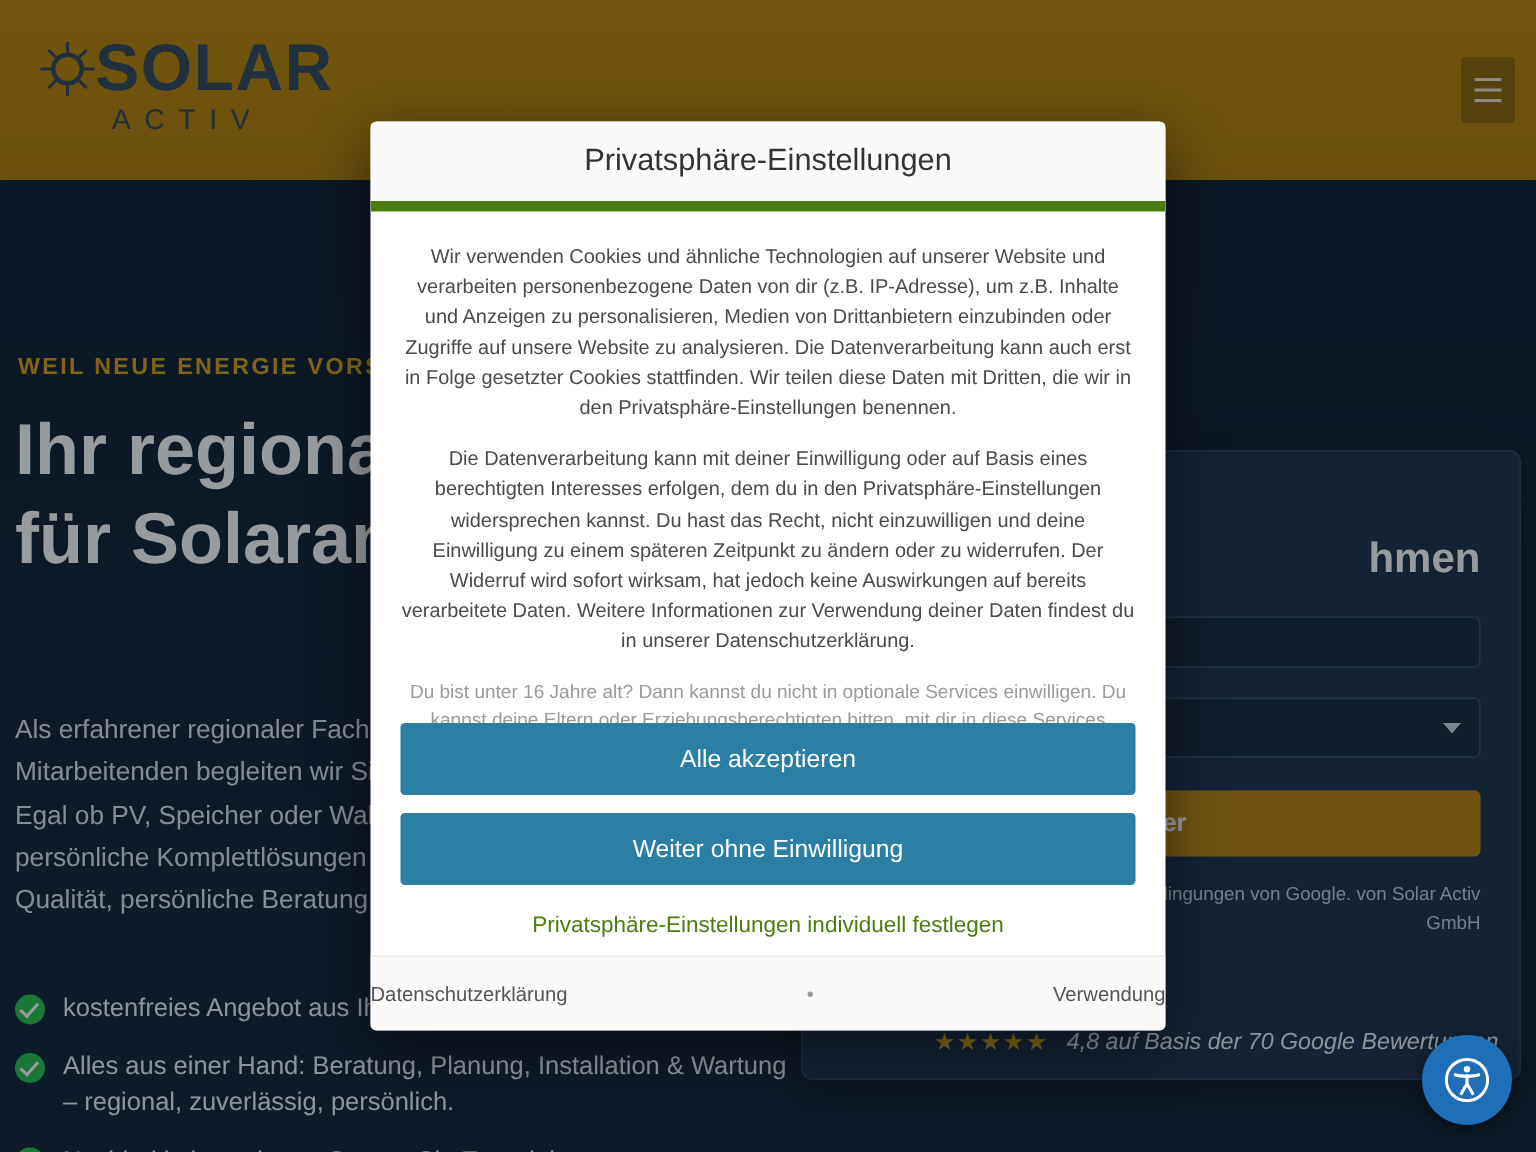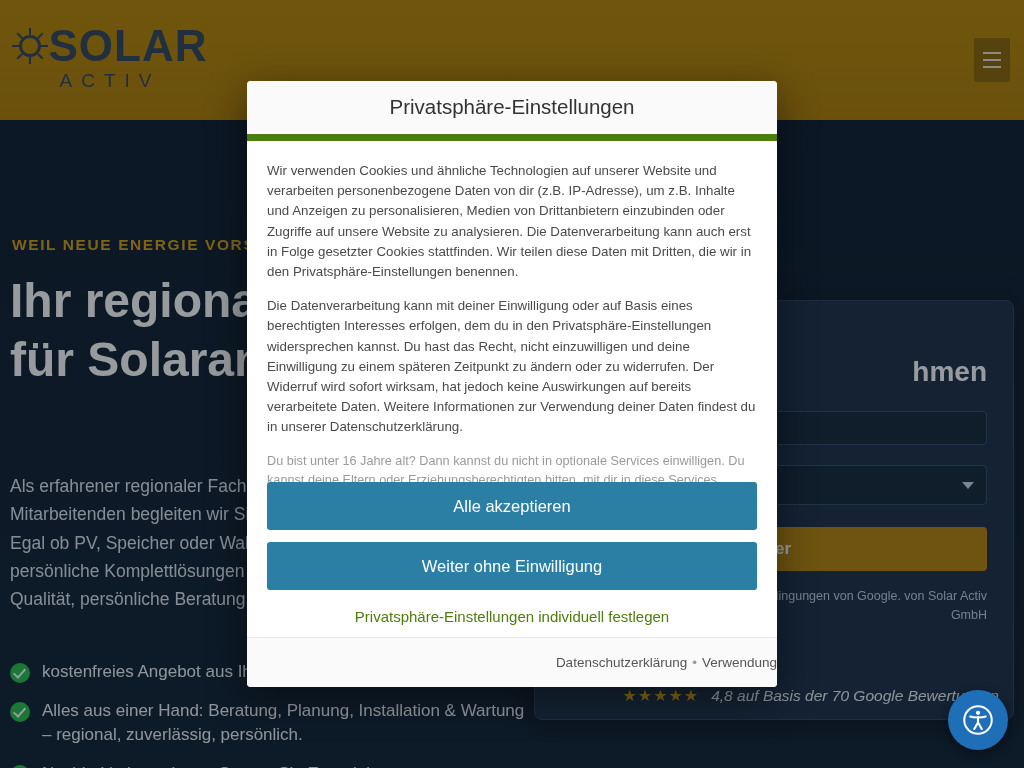--- a/index.html
+++ b/index.html
@@ -17,21 +17,21 @@
 
   
   .site-header {
     position: absolute; top: 0; left: 0;
     width: 1024px; height: 120px;
     background: #b7860b;
     background: linear-gradient(180deg,#bb8805 0%,#b07f05 100%);
     z-index: 5;
   }
   .logo {
-    position: absolute; left: 5px; top: 24px;
+    position: absolute; left: 20px; top: 24px;
     width: 210px; height: 76px;
     color: #2d3f4e;
     display: flex; flex-direction: column; align-items: center;
   }
   .logo-main {
     display: flex; align-items: center;
     font-size: 44px; font-weight: bold; letter-spacing: 1px;
     color: #33475a;
     line-height: 1;
   }
@@ -212,21 +212,21 @@
     background: #fafafa;
   }
   .modal-title { font-size: 20.5px; color: #333; }
   .modal-body {
     flex: 1 1 auto;
     padding: 20px 20px 4px;
     overflow: hidden;
   }
   .modal-body p {
     color: #4a4a4a; font-size: 13.3px; line-height: 1.52;
-    margin-bottom: 14px;
+    text-align: center; margin-bottom: 14px;
   }
   .modal-body p.muted { color: #9a9a9a; font-size: 12.7px; margin-bottom: 4px; }
   .modal-actions { padding: 0 20px; }
   .btn-primary, .btn-secondary {
     display: block; width: 100%;
     height: 48px; line-height: 48px;
     background: #2b7fa4;
     color: #fff; font-size: 16.5px;
     text-align: center; border: none; border-radius: 3px;
     cursor: pointer; margin-bottom: 12px;
@@ -237,21 +237,21 @@
     text-align: center;
     color: #4d7c0f; font-size: 15px;
     background: none; border: none; cursor: pointer;
     padding: 6px 0 12px;
     font-family: "Liberation Sans", sans-serif;
   }
   .modal-footer {
     height: 56px;
     border-top: 1px solid #e8e8e8;
     background: #fafafa;
-    display: flex; align-items: center; justify-content: flex-end; gap: 5px;
+    display: flex; align-items: center; justify-content: space-between; gap: 5px;
     color: #555; font-size: 13.5px;
   }
   .modal-footer a { color: #555; text-decoration: none; cursor: pointer; }
   .dot { color: #999; }
 </style>
 </head>
 <body>
 
 <div id="page">
 

